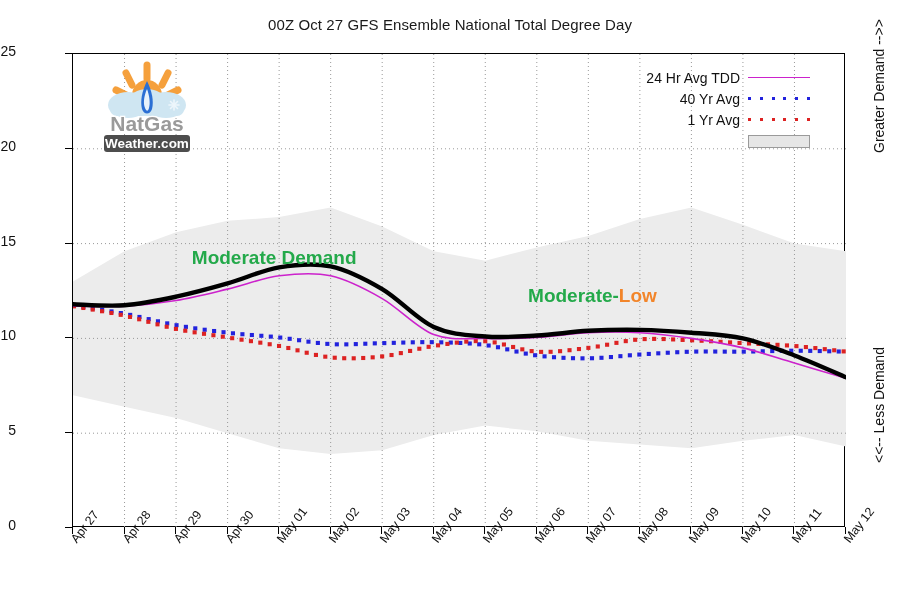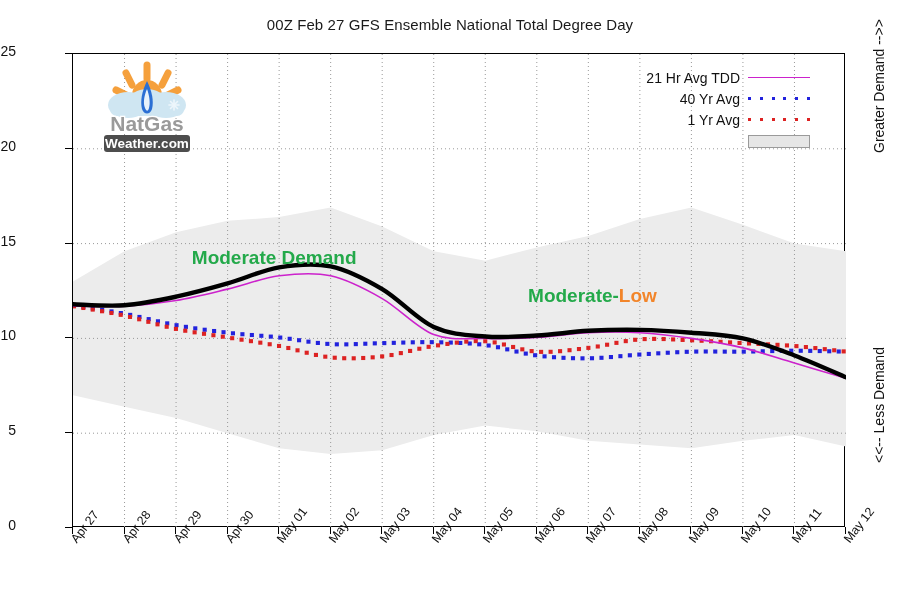--- a/index.html
+++ b/index.html
@@ -65,21 +65,21 @@
 
   
   .logo{position:absolute;left:92px;top:57px;width:110px;height:100px;}
   .logo svg{display:block;}
 </style>
 </head>
 <body>
 
 <div id="chart-root">
 
-  <div class="chart-title">00Z Feb 27 GFS Ensemble National Total Degree Day</div>
+  <div class="chart-title">00Z Oct 27 GFS Ensemble National Total Degree Day</div>
 
   <div class="plot-frame">
     <svg class="plot-svg" id="plot-svg" viewBox="0 0 773 474" preserveAspectRatio="none">
         <path d="M0.00,227.52 L51.53,197.18 L103.07,178.22 L154.60,166.85 L206.13,163.06 L257.67,153.58 L309.20,172.54 L360.73,197.18 L412.27,206.66 L463.80,193.39 L515.33,182.02 L566.87,164.95 L618.40,153.58 L669.93,170.64 L721.47,189.60 L773.00,197.18 L773.00,392.47 L721.47,381.10 L669.93,386.78 L618.40,394.37 L566.87,390.58 L515.33,386.78 L463.80,377.30 L412.27,371.62 L360.73,381.10 L309.20,396.26 L257.67,400.06 L206.13,394.37 L154.60,379.20 L103.07,364.03 L51.53,352.66 L0.00,341.28 Z" fill="#ececec" stroke="none"></path>
         <line x1="0" y1="379.2" x2="773" y2="379.2" stroke="#999" stroke-width="1" stroke-dasharray="1,3"></line>
         <line x1="0" y1="284.4" x2="773" y2="284.4" stroke="#999" stroke-width="1" stroke-dasharray="1,3"></line>
         <line x1="0" y1="189.60000000000002" x2="773" y2="189.60000000000002" stroke="#999" stroke-width="1" stroke-dasharray="1,3"></line>
         <line x1="0" y1="94.80000000000001" x2="773" y2="94.80000000000001" stroke="#999" stroke-width="1" stroke-dasharray="1,3"></line>
         <line x1="51.53333333333333" y1="0" x2="51.53333333333333" y2="474" stroke="#999" stroke-width="1" stroke-dasharray="1,3"></line>
         <line x1="103.06666666666666" y1="0" x2="103.06666666666666" y2="474" stroke="#999" stroke-width="1" stroke-dasharray="1,3"></line>
@@ -316,21 +316,21 @@
       <div class="xtick-label" style="left: 789.467px; top: 537px;">May 11</div>
       <div class="xtick-mark" style="left: 845px; top: 527px;"></div>
       <div class="xtick-label" style="left: 841px; top: 537px;">May 12</div>
     </div>
 
   <div class="side-label" id="right-top-label" style="left: 871px; top: 153px;">Greater Demand --&gt;&gt;</div>
   <div class="side-label" id="right-bottom-label" style="left: 871px; top: 463px;">&lt;&lt;-- Less Demand</div>
 
   <div class="legend">
     <div class="legend-row">
-      <span class="legend-text">21 Hr Avg TDD</span>
+      <span class="legend-text">24 Hr Avg TDD</span>
       <span class="legend-key">
           <i class="key-solid-magenta"></i>
         </span>
     </div>
     <div class="legend-row">
       <span class="legend-text">40 Yr Avg</span>
       <span class="legend-key">
         <span class="key-dots blue">
             <i></i>
             <i></i>

